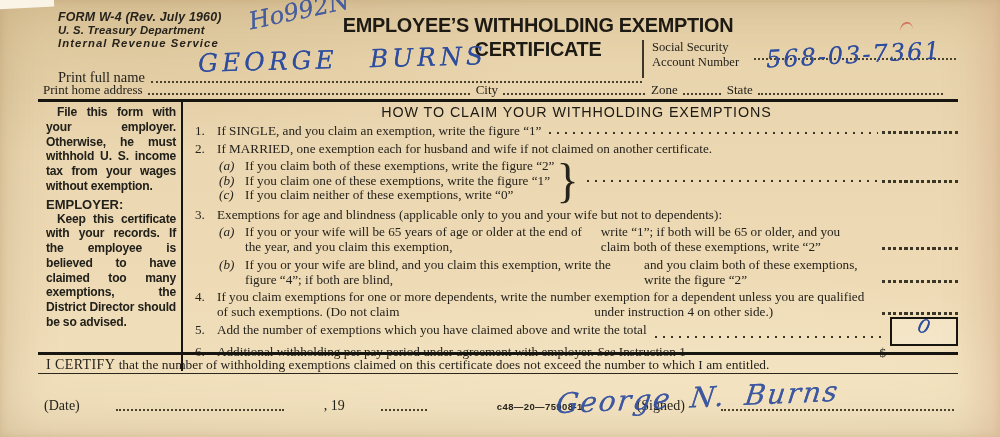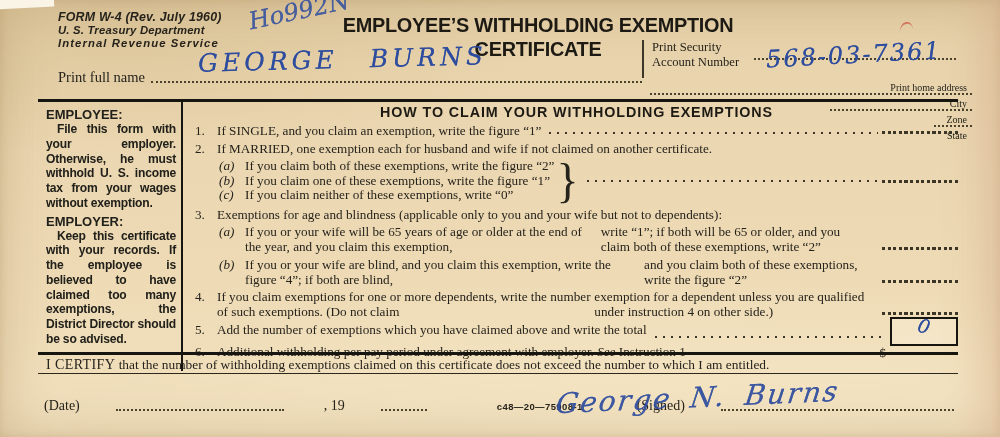--- a/index.html
+++ b/index.html
@@ -37,39 +37,39 @@
   .name-row{position:absolute;left:58px;top:58px;width:584px;display:flex;align-items:flex-end;font-size:14.5px;margin-top:11px;}
   .name-row .lbl{white-space:nowrap;padding-right:6px;}
   .name-row .fill{flex:1;}
   .name-val{position:absolute;left:198px;top:45px;font-size:25px;letter-spacing:4px;word-spacing:20px;transform:rotate(-1.5deg);}
 
   .vdiv1{position:absolute;left:642px;top:40px;width:1.6px;height:38px;background:#3c372a;}
   .ssa{position:absolute;left:652px;top:40px;font-size:12.6px;line-height:1.18;}
   .ssa-line{position:absolute;left:754px;top:58px;width:202px;border-bottom:2px dotted #49422d;}
   .ssn-val{position:absolute;left:766px;top:41px;font-size:24px;letter-spacing:2px;transform:rotate(-3deg);}
 
-  .addr-row{position:absolute;left:72px;top:82px;width:900px;display:flex;align-items:flex-end;font-size:10px;flex-direction:column;}
+  .addr-row{position:absolute;left:43px;top:82px;width:900px;display:flex;align-items:flex-end;font-size:13px;}
   .addr-row .lbl{white-space:nowrap;padding:0 5px 0 6px;}
   .addr-row .lbl:first-child{padding-left:0;}
   .addr-row .f1{width:322px;}
   .addr-row .f2{width:142px;}
   .addr-row .f3{width:38px;}
   .addr-row .f4{flex:1;}
 
   
   .mainwrap{position:absolute;left:38px;top:99px;width:920px;height:269px;
     border-top:3.2px solid #17150f;display:flex;}
   .sidebar{width:130px;padding:3px 5px 0 8px;border-right:2px solid #17150f;
     font-family:"Liberation Sans",sans-serif;font-weight:bold;color:#21201a;}
   .sb-h{font-size:13px;margin-top:2px;}
   .sb-p{font-size:12.1px;line-height:1.22;text-align:justify;margin:0 0 3px;text-indent:11px;letter-spacing:-.2px;}
 
   .instr{flex:1;padding:1px 0 0 12px;font-size:13.2px;}
   .instr h2{margin:1px 0 3px;text-align:center;font-family:"Liberation Sans",sans-serif;
-    font-size:14.3px;letter-spacing:.9px;font-weight:bold;color:#1d1a14;}
+    font-size:14.3px;letter-spacing:.9px;font-weight:normal;color:#1d1a14;}
   .itm{display:flex;align-items:baseline;margin-top:2.5px;line-height:15px;}
   .itm .n{width:22px;flex:0 0 auto;}
   .itm .t{flex:0 1 auto;}
   .sub{padding-left:24px;}
   .ab{font-style:italic;width:26px !important;}
   .twol{flex:1;display:flex;flex-direction:row;}
   .l2row{display:flex;align-items:baseline;line-height:15px;}
   .lead{flex:1;height:4px;align-self:flex-end;margin:0 2px 3px 7px;
     background-image:radial-gradient(circle at 2px 2px,#3c3627 1.15px,rgba(0,0,0,0) 1.55px);
     background-size:8px 4px;background-repeat:repeat-x;background-position:left bottom;}
@@ -120,40 +120,39 @@
   <div class="redmark"></div>
 
   <div class="name-row">
     <span class="lbl">Print full name</span>
     <span class="fill"></span>
   </div>
   <div class="name-val hand">GEORGE BURNS</div>
 
   <div class="vdiv1"></div>
   <div class="ssa">
-    <div>Print Security</div>
+    <div>Social Security</div>
     <div>Account Number</div>
   </div>
   <div class="ssa-line"></div>
   <div class="ssn-val hand">568-03-7361</div>
 
   <div class="addr-row">
     <span class="lbl">Print home address</span>
     <span class="fill f1"></span>
     <span class="lbl">City</span>
     <span class="fill f2"></span>
     <span class="lbl">Zone</span>
     <span class="fill f3"></span>
     <span class="lbl">State</span>
     <span class="fill f4"></span>
   </div>
 
   <div class="mainwrap">
     <aside class="sidebar">
-      <div class="sb-h">EMPLOYEE:</div>
       <p class="sb-p">File this form with your employer. Otherwise, he must withhold U. S. income tax from your wages without exemption.</p>
       <div class="sb-h">EMPLOYER:</div>
       <p class="sb-p">Keep this certificate with your records. If the employee is believed to have claimed too many exemptions, the District Director should be so advised.</p>
     </aside>
 
     <section class="instr">
       <h2>HOW TO CLAIM YOUR WITHHOLDING EXEMPTIONS</h2>
 
       <div class="itm">
         <span class="n">1.</span>

